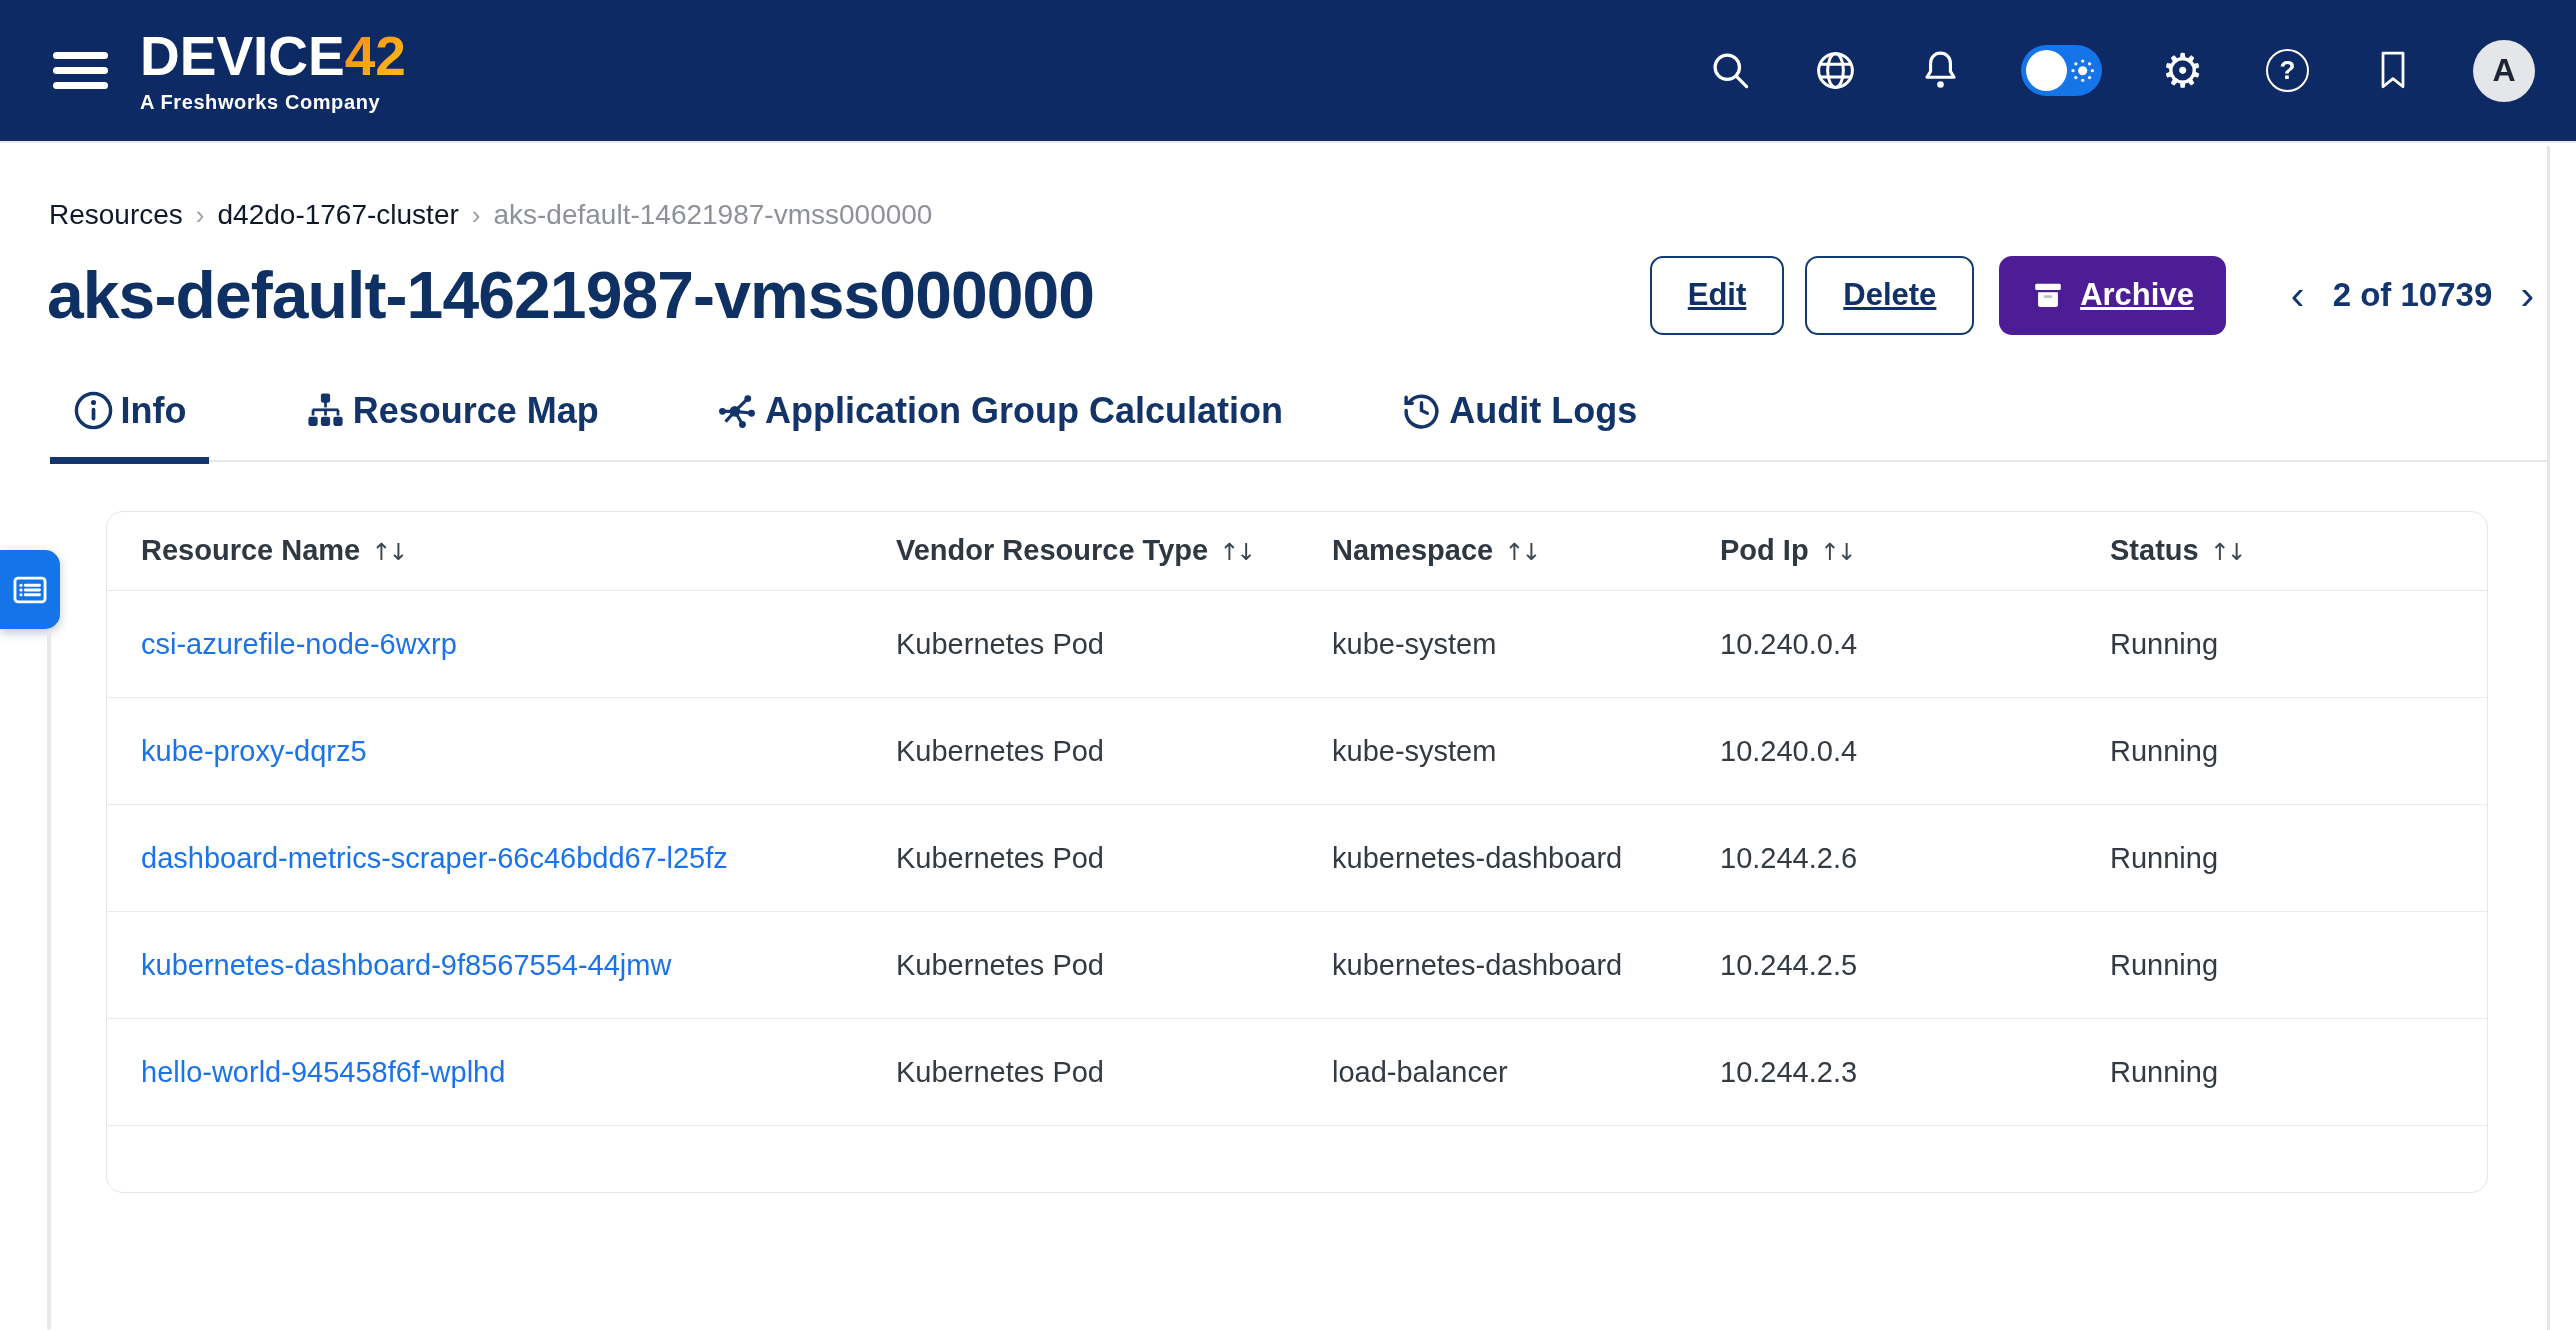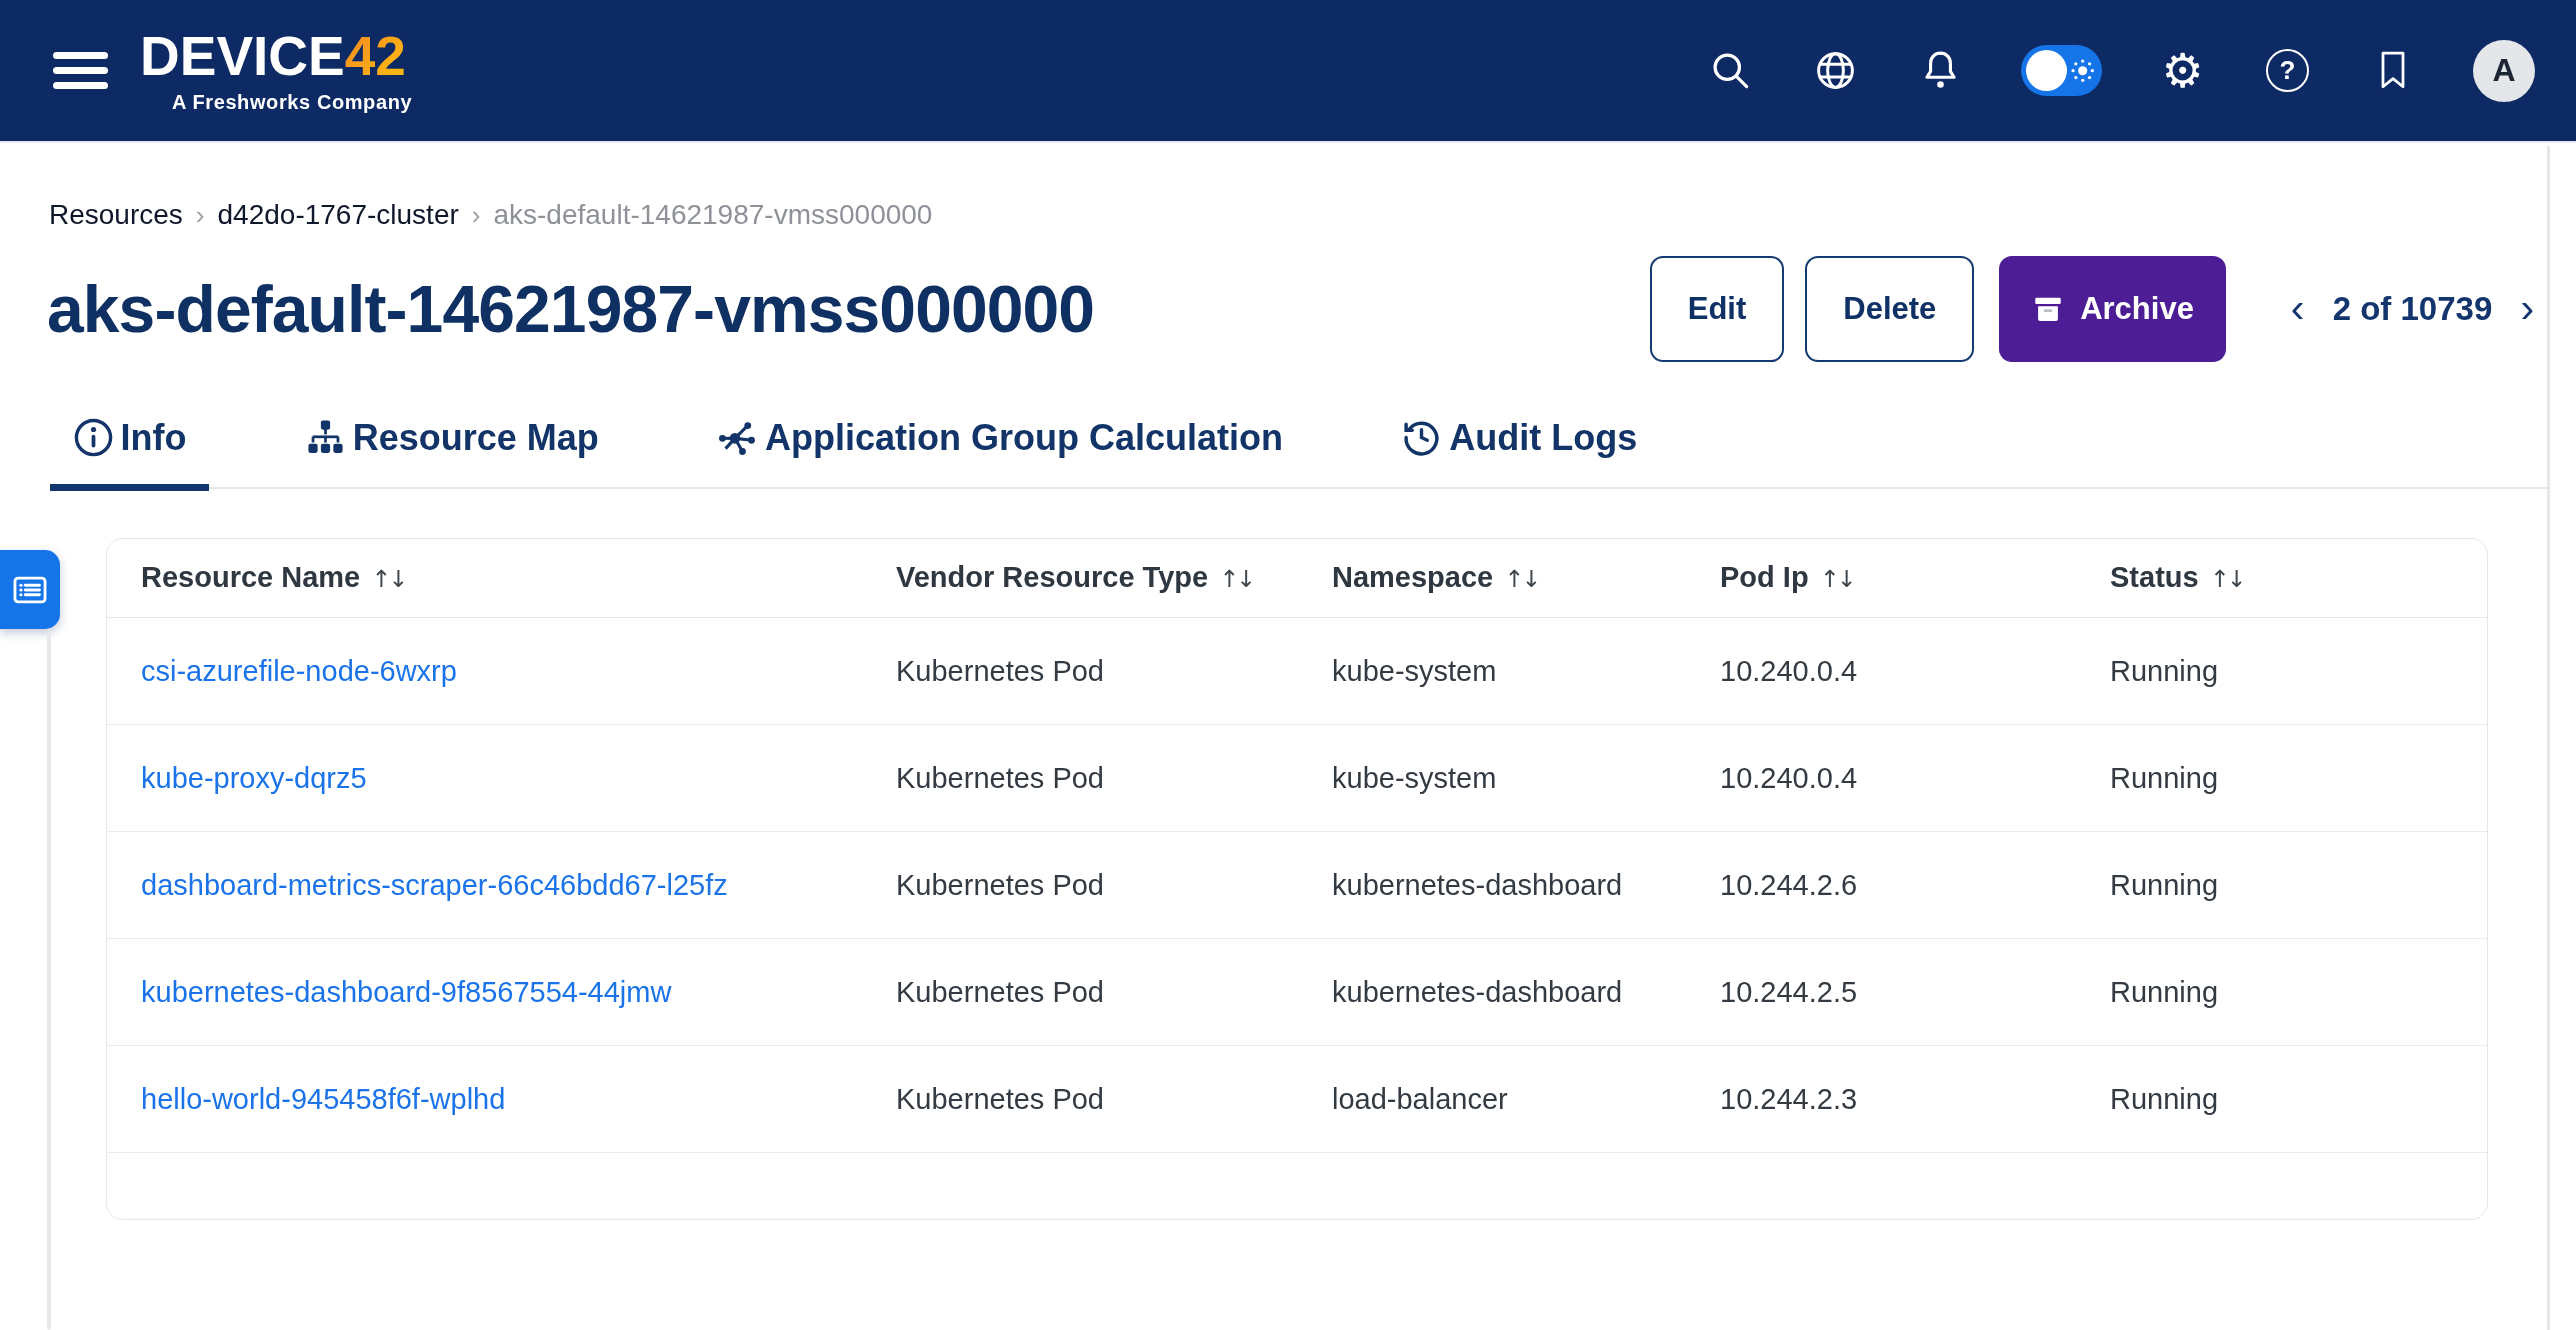--- a/index.html
+++ b/index.html
@@ -9,21 +9,21 @@
 
   
   .topbar { position:relative; height:143px; background:#0d2a64; border-bottom:2.8px solid #e8eaed;
             display:flex; align-items:center; }
   .hamburger { margin-left:53px; display:flex; flex-direction:column; gap:8.5px; cursor:pointer; }
   .hamburger span { display:block; width:55px; height:6.6px; background:#fff; border-radius:3.8px; }
   .logo { margin-left:32px; display:flex; flex-direction:column; line-height:1; }
   .logo-line { font-size:55px; font-weight:800; letter-spacing:0px; color:#fff; font-style:normal; }
   .logo-42 { background:linear-gradient(135deg,#f6921e 20%,#fdb714 80%); -webkit-background-clip:text;
              background-clip:text; color:transparent; font-weight:800; }
-  .logo-sub { margin-top:7.5px; font-size:20px; font-weight:700; color:#fff; letter-spacing:0.6px;margin-left:32px; }
+  .logo-sub { margin-top:7.5px; font-size:20px; font-weight:700; color:#fff; letter-spacing:0.6px; }
 
   .topbar-actions { margin-left:auto; margin-right:41px; display:flex; align-items:center; gap:56px; }
   .hicon { display:flex; align-items:center; justify-content:center; width:49px; height:49px; cursor:pointer; }
   .hicon svg { display:block; }
   .toggle { width:81px; height:51px; border-radius:25.4px; background:#1574e8; position:relative; cursor:pointer; flex:0 0 auto; }
   .toggle .knob { position:absolute; left:4.7px; top:4.7px; width:41px; height:41px; border-radius:50%; background:#fff; }
   .toggle svg { position:absolute; right:6.6px; top:13px; }
   .gear-glyph { font-size:47px; color:#fff; line-height:1; font-family:"DejaVu Sans",sans-serif; }
   .help-circle { width:43px; height:43px; border:2.8px solid #fff; border-radius:50%; display:flex;
                  align-items:center; justify-content:center; font-size:26px; font-weight:700; color:#fff; }
@@ -33,22 +33,22 @@
   
   .breadcrumb { margin:56px 0 0 49px; font-size:28px; display:flex; align-items:center; gap:13px; }
   .crumb-link { color:#0f172a; text-decoration:none; cursor:pointer; }
   .crumb-sep { color:#9aa0a6; font-size:26px; }
   .crumb-current { color:#8e9298; }
 
   
   .title-row { margin:24.5px 38px 0 47px; display:flex; align-items:center; }
   .page-title { font-size:66px; font-weight:800; color:#0e3063; letter-spacing:-0.9px; }
   .title-actions { margin-left:auto; display:flex; align-items:center; gap:21px; }
-  .btn { height:106px; border-radius:13px; font-size:31px; font-weight:700; display:flex; align-items:center;
-         justify-content:center; cursor:pointer; }
+  .btn { height:79px; border-radius:13px; font-size:31px; font-weight:700; display:flex; align-items:center;
+         justify-content:center; cursor:pointer;text-decoration:underline; }
   .btn-outline { background:#fff; border:2.8px solid #143a72; color:#0f3166; padding:0 36px; }
   .btn-archive { background:#4c1d95; border:none; color:#fff; padding:0 32px; gap:15px; margin-left:3.8px; }
   .pager { display:flex; align-items:center; gap:24.5px; margin-left:40px; }
   .pager-chevron { font-size:41px; color:#13356d; cursor:pointer; line-height:1; padding:0 3.8px; }
   .pager-label { font-size:33px; font-weight:700; color:#13356d; white-space:nowrap; }
 
   
   .tabs { margin:55px 26px 0 50px; display:flex; gap:73px; border-bottom:2.8px solid #e5e7ea; }
   .tab { position:relative; display:flex; align-items:center; gap:7px; padding:0 22.6px 28px 22.6px;
          font-size:36px; font-weight:700; color:#123468; cursor:pointer; }

